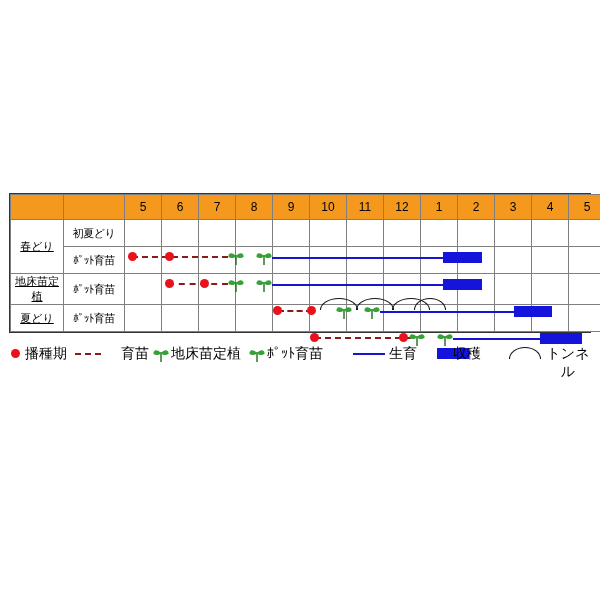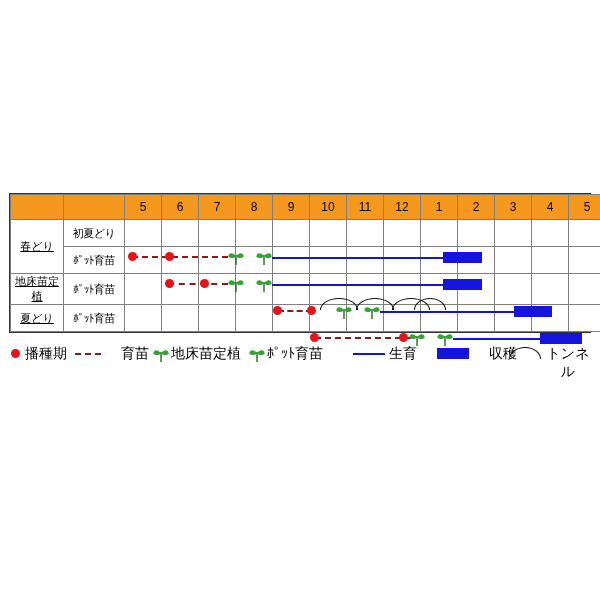--- a/index.html
+++ b/index.html
@@ -320,19 +320,19 @@
       <path d="M9 16 L9 6" stroke="#1f6b1f" stroke-width="1.4" fill="none"></path>
       <path d="M9 7 C4 2, 1 5, 1.5 8 C4 10, 8 9, 9 7 Z" fill="#35a235"></path>
       <path d="M9 7 C14 2, 17 5, 16.5 8 C14 10, 10 9, 9 7 Z" fill="#35a235"></path>
     </svg>
     <span class="lg-txt" style="left:258px; top:0px;">ﾎﾟｯﾄ育苗</span>
 
     <span class="lg-sym growth" style="left:344px; top:8px; width:32px;"></span>
     <span class="lg-txt" style="left:380px; top:0px;">生育</span>
 
     <span class="lg-sym harvest" style="left:428px; top:3px; width:32px;"></span>
-    <span class="lg-txt" style="left:480px; top:0px;text-align:right;">収穫</span>
+    <span class="lg-txt" style="left:444px; top:0px;text-align:right;">収穫</span>
 
     <span class="lg-sym arc" style="left:500px; top:2px; width:30px;"></span>
     <span class="lg-txt" style="left:536px; top:0px;text-align:center;">トンネル</span>
   </div>
 
 </div>
 
 </body></html>

